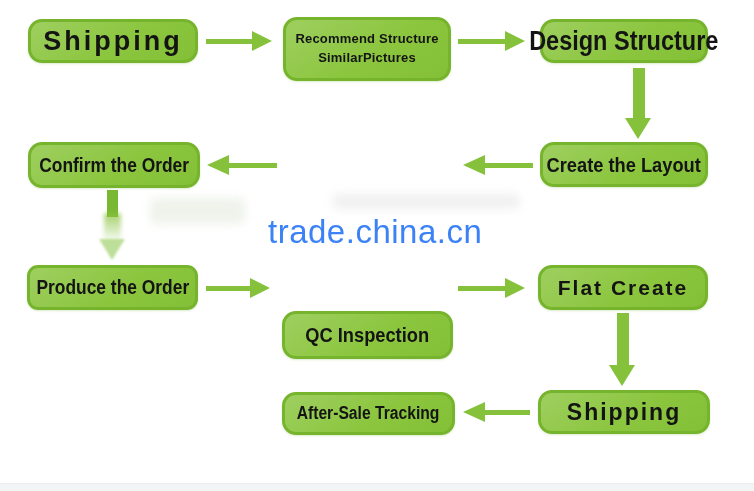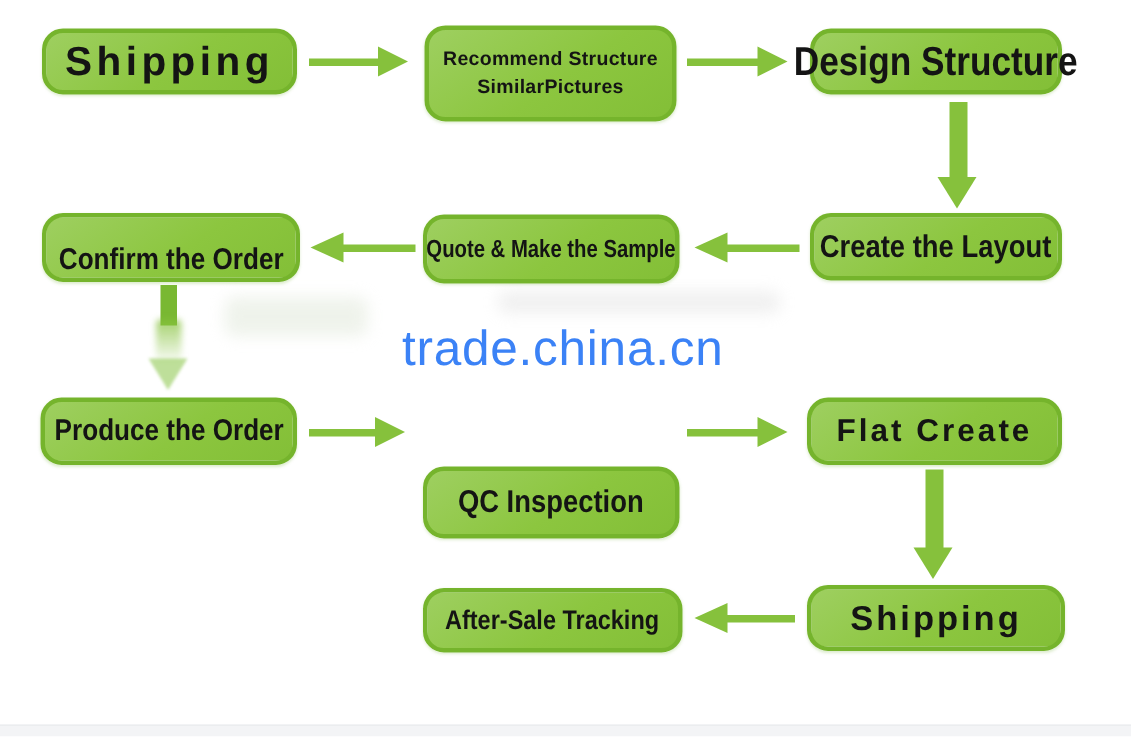--- a/index.html
+++ b/index.html
@@ -19,22 +19,22 @@
   }
   .lbl { display:block; }
   .condense { display:inline-block; white-space:nowrap; transform:scaleX(0.87); }
   .condense-more { display:inline-block; white-space:nowrap; transform:scaleX(0.82); }
 
   #n-inquiry   { left:28px;  top:19px;  width:170px; height:44px; font-size:27px; letter-spacing:3px; }
   #n-recommend { left:283px; top:17px;  width:168px; height:64px; font-size:13px; line-height:1.45; letter-spacing:0.2px; }
   #n-design    { left:540px; top:19px;  width:168px; height:44px; font-size:27px; }
   #n-create    { left:540px; top:142px; width:168px; height:45px; font-size:21px; }
   #n-quote     { left:282px; top:143px; width:171px; height:46px; font-size:16.5px; }
-  #n-confirm   { left:28px;  top:142px; width:172px; height:46px; font-size:20px;justify-content:flex-end; }
-  #n-produce   { left:27px;  top:265px; width:171px; height:45px; font-size:20px; }
+  #n-confirm   { left:28px;  top:142px; width:172px; height:46px; font-size:20px; }
+  #n-produce   { left:27px;  top:265px; width:171px; height:45px; font-size:20px;border-radius:11px; }
   #n-qc        { left:282px; top:263px; width:171px; height:48px; font-size:21px;margin-top:48px; }
   #n-flat      { left:538px; top:265px; width:170px; height:45px; font-size:21px; letter-spacing:2px; }
   #n-shipping  { left:538px; top:390px; width:172px; height:44px; font-size:23px; letter-spacing:2px; }
   #n-aftersale { left:282px; top:392px; width:173px; height:43px; font-size:18px; }
 
   
   .arrow { position:absolute; }
   .sh { position:absolute; background:#86c13c; }
   .hd { position:absolute; width:0; height:0; border-style:solid; border-color:transparent; }
   .hd-r { border-left-color:#86c13c; border-left-width:20px; border-top-width:10px; border-bottom-width:10px; border-right-width:0; }
@@ -142,23 +142,20 @@
 
   <div class="node" id="n-create">
     <span class="lbl condense">Create the Layout</span>
   </div>
 
   <div class="arrow" id="a4">
     <div class="hd hd-l"></div>
     <div class="sh"></div>
   </div>
 
-  <div class="node" id="n-quote">
-    <span class="lbl condense-more">Quote &amp; Make the Sample</span>
-  </div>
 
   <div class="arrow" id="a5">
     <div class="hd hd-l"></div>
     <div class="sh"></div>
   </div>
 
   <div class="node" id="n-confirm">
     <span class="lbl condense">Confirm the Order</span>
   </div>
 

